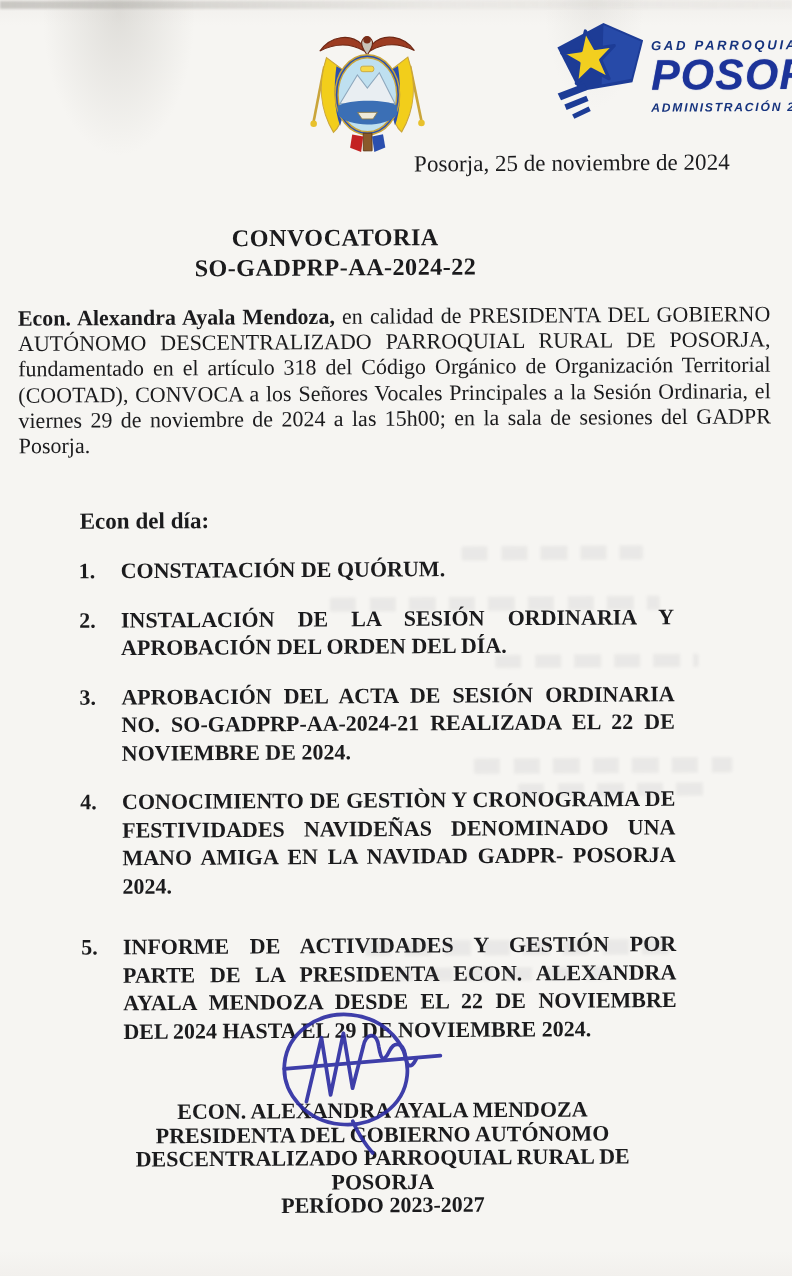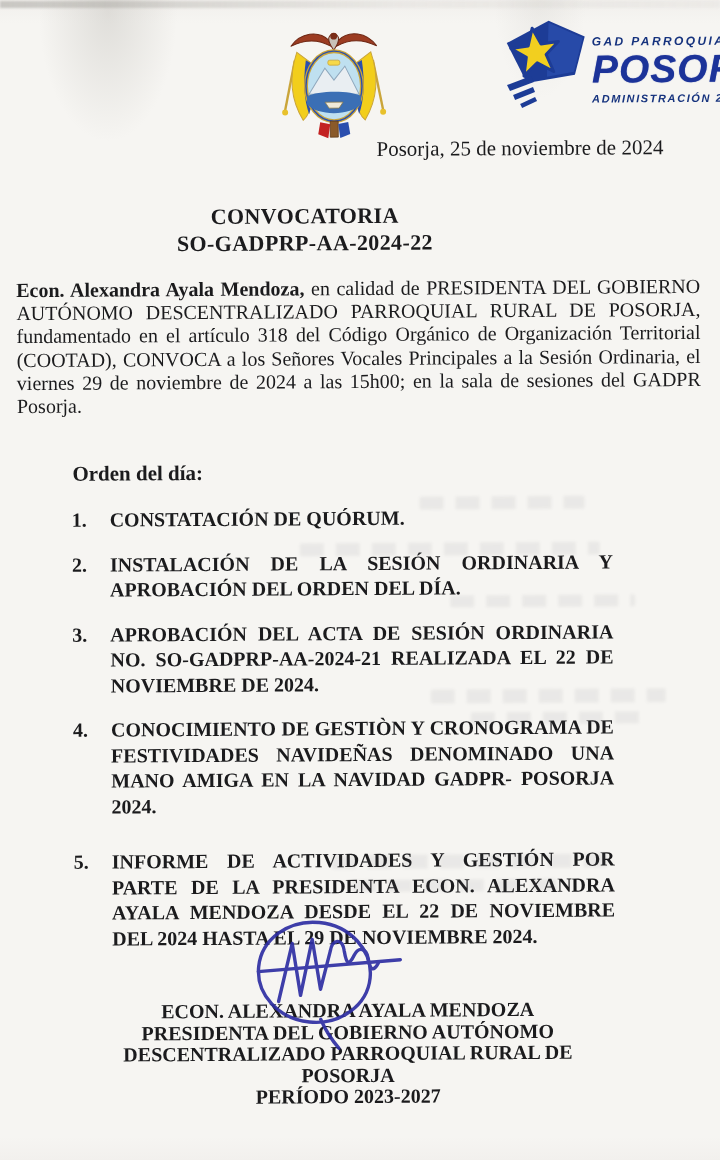--- a/index.html
+++ b/index.html
@@ -119,21 +119,21 @@
 
     <div class="date">Posorja, 25 de noviembre de 2024</div>
 
     <div class="title">
       <div>CONVOCATORIA</div>
       <div>SO-GADPRP-AA-2024-22</div>
     </div>
 
     <p class="intro"><b>Econ. Alexandra Ayala Mendoza,</b><span> en calidad de PRESIDENTA DEL GOBIERNO AUTÓNOMO DESCENTRALIZADO PARROQUIAL RURAL DE POSORJA, fundamentado en el artículo 318 del Código Orgánico de Organización Territorial (COOTAD), CONVOCA a los Señores Vocales Principales a la Sesión Ordinaria, el viernes 29 de noviembre de 2024 a las 15h00; en la sala de sesiones del GADPR Posorja.</span></p>
 
-    <div class="agenda-h">Orden del día:</div>
+    <div class="agenda-h">Econ del día:</div>
     <ol class="agenda">
       <li class="ag-item">
         <span class="ag-n">1.</span>
         <span>CONSTATACIÓN DE QUÓRUM.</span>
       </li>
       <li class="ag-item">
         <span class="ag-n">2.</span>
         <span>INSTALACIÓN DE LA SESIÓN ORDINARIA Y APROBACIÓN DEL ORDEN DEL DÍA.</span>
       </li>
       <li class="ag-item">

